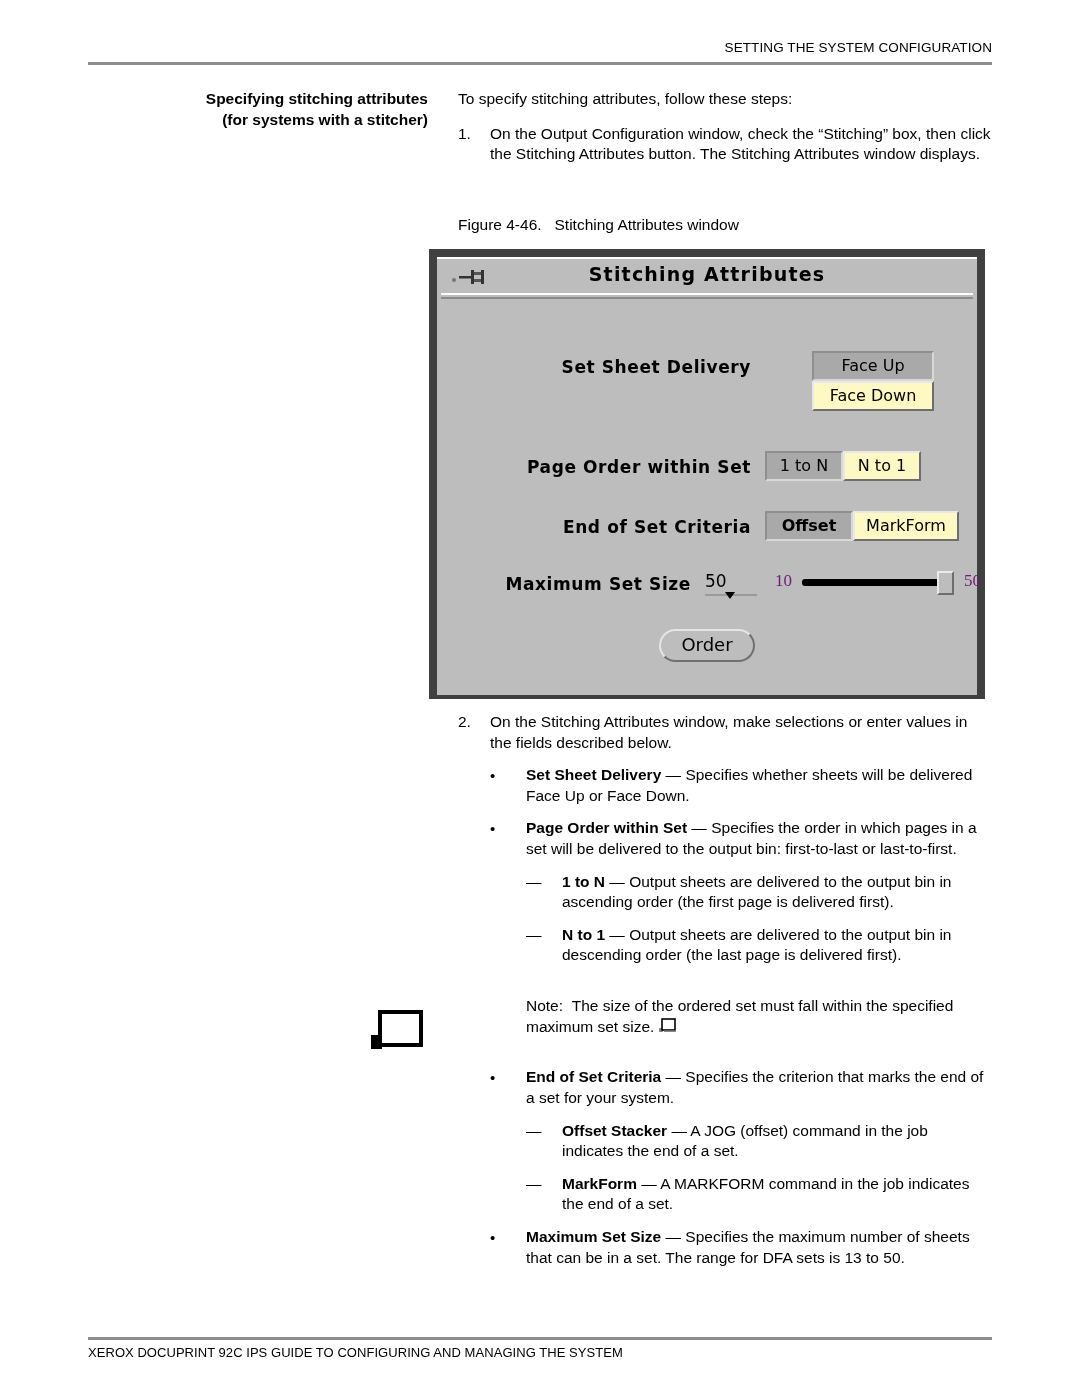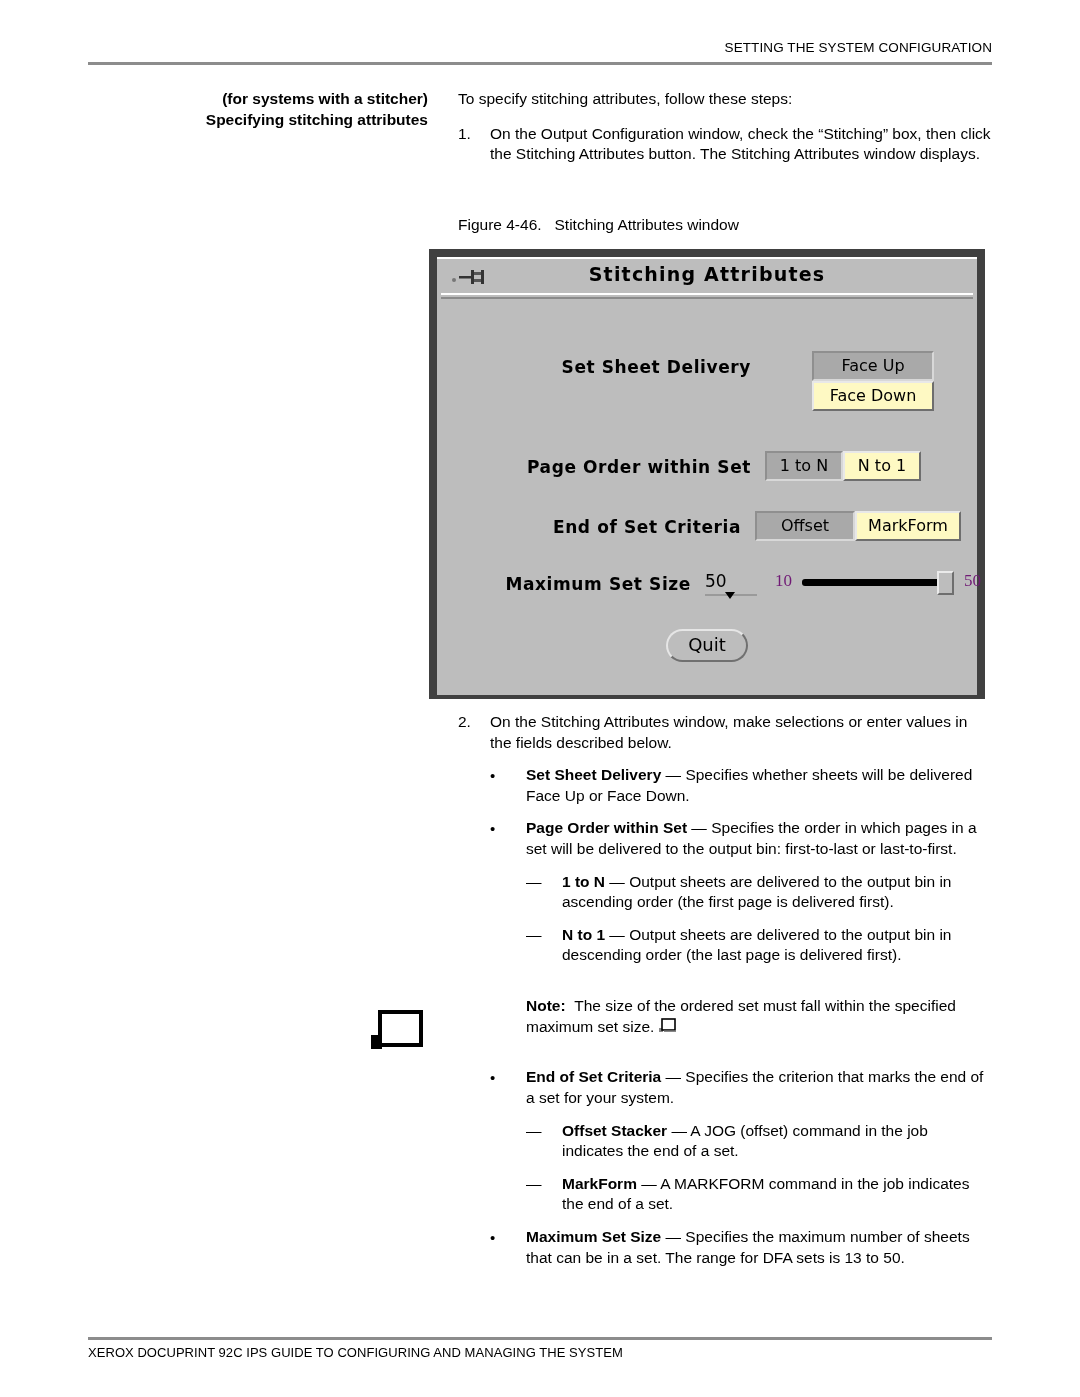--- a/index.html
+++ b/index.html
@@ -284,21 +284,21 @@
     position: absolute;
     left: 0;
     top: 0;
   }
   .note {
     position: relative;
     margin-left: 68px;
     margin-top: 14px;
     padding-left: 0;
   }
-  .note .label { font-weight: bold; text-align: center; }
+  .note .label { font-weight: normal; text-align: center; }
   b { font-weight: bold; }
 
   
   .note-icon {
     position: absolute;
     left: 369px;
     top: 1009px;
     width: 54px;
     height: 44px;
   }
@@ -336,22 +336,22 @@
 </style>
 </head>
 <body>
 
 <div class="page">
 
   <div class="header">SETTING THE SYSTEM CONFIGURATION</div>
   <div class="header-rule"></div>
 
   <div class="side-head">
+    <div>Specifying stitching attributes</div>
     <div>(for systems with a stitcher)</div>
-    <div>Specifying stitching attributes</div>
   </div>
 
   <div class="body-col">
     <p class="intro">To specify stitching attributes, follow these steps:</p>
     <div class="step">
       <span class="num">1.</span>
       <span>On the Output Configuration window, check the “Stitching” box, then click the Stitching Attributes button. The Stitching Attributes window displays.</span>
     </div>
   </div>
 
@@ -392,21 +392,21 @@
         <div class="row-label" style="width:290px; padding-top:6px;">Page Order within Set</div>
         <div style="margin-left:14px; display:flex;">
           <div class="optbtn selected" style="width:78px;">1 to N</div>
           <div class="optbtn" style="width:78px;">N to 1</div>
         </div>
       </div>
 
       <div class="row" style="left:24px; top:212px; width:500px;">
         <div class="row-label" style="width:290px; padding-top:6px;">End of Set Criteria</div>
         <div style="margin-left:14px; display:flex;">
-          <div class="optbtn selected" style="width:100px;">Offset</div>
+          <div class="optbtn selected" style="width:88px;font-weight:bold;">Offset</div>
           <div class="optbtn" style="width:106px;">MarkForm</div>
         </div>
       </div>
 
       <div class="row" style="left:24px; top:272px; width:520px; align-items:center;">
         <div class="row-label" style="width:290px;">Maximum Set Size</div>
         <div style="margin-left:14px; display:flex; align-items:flex-start;">
           <div class="numfield">
             <span>50</span>
             <span class="caret"></span>
@@ -414,21 +414,21 @@
           <span class="slider-min" style="margin-left:18px;">10</span>
           <div class="slider" style="margin-left:10px;">
             <span class="track"></span>
             <span class="thumb"></span>
           </div>
           <span class="slider-max" style="margin-left:14px;">50</span>
         </div>
       </div>
 
       <div class="quit-wrap">
-        <div class="quitbtn">Quit</div>
+        <div class="quitbtn">Order</div>
       </div>
 
     </div>
   </div>
 
   <div class="lower">
 
     <div class="step">
       <span class="num">2.</span>
       <span>On the Stitching Attributes window, make selections or enter values in the fields described below.</span>

